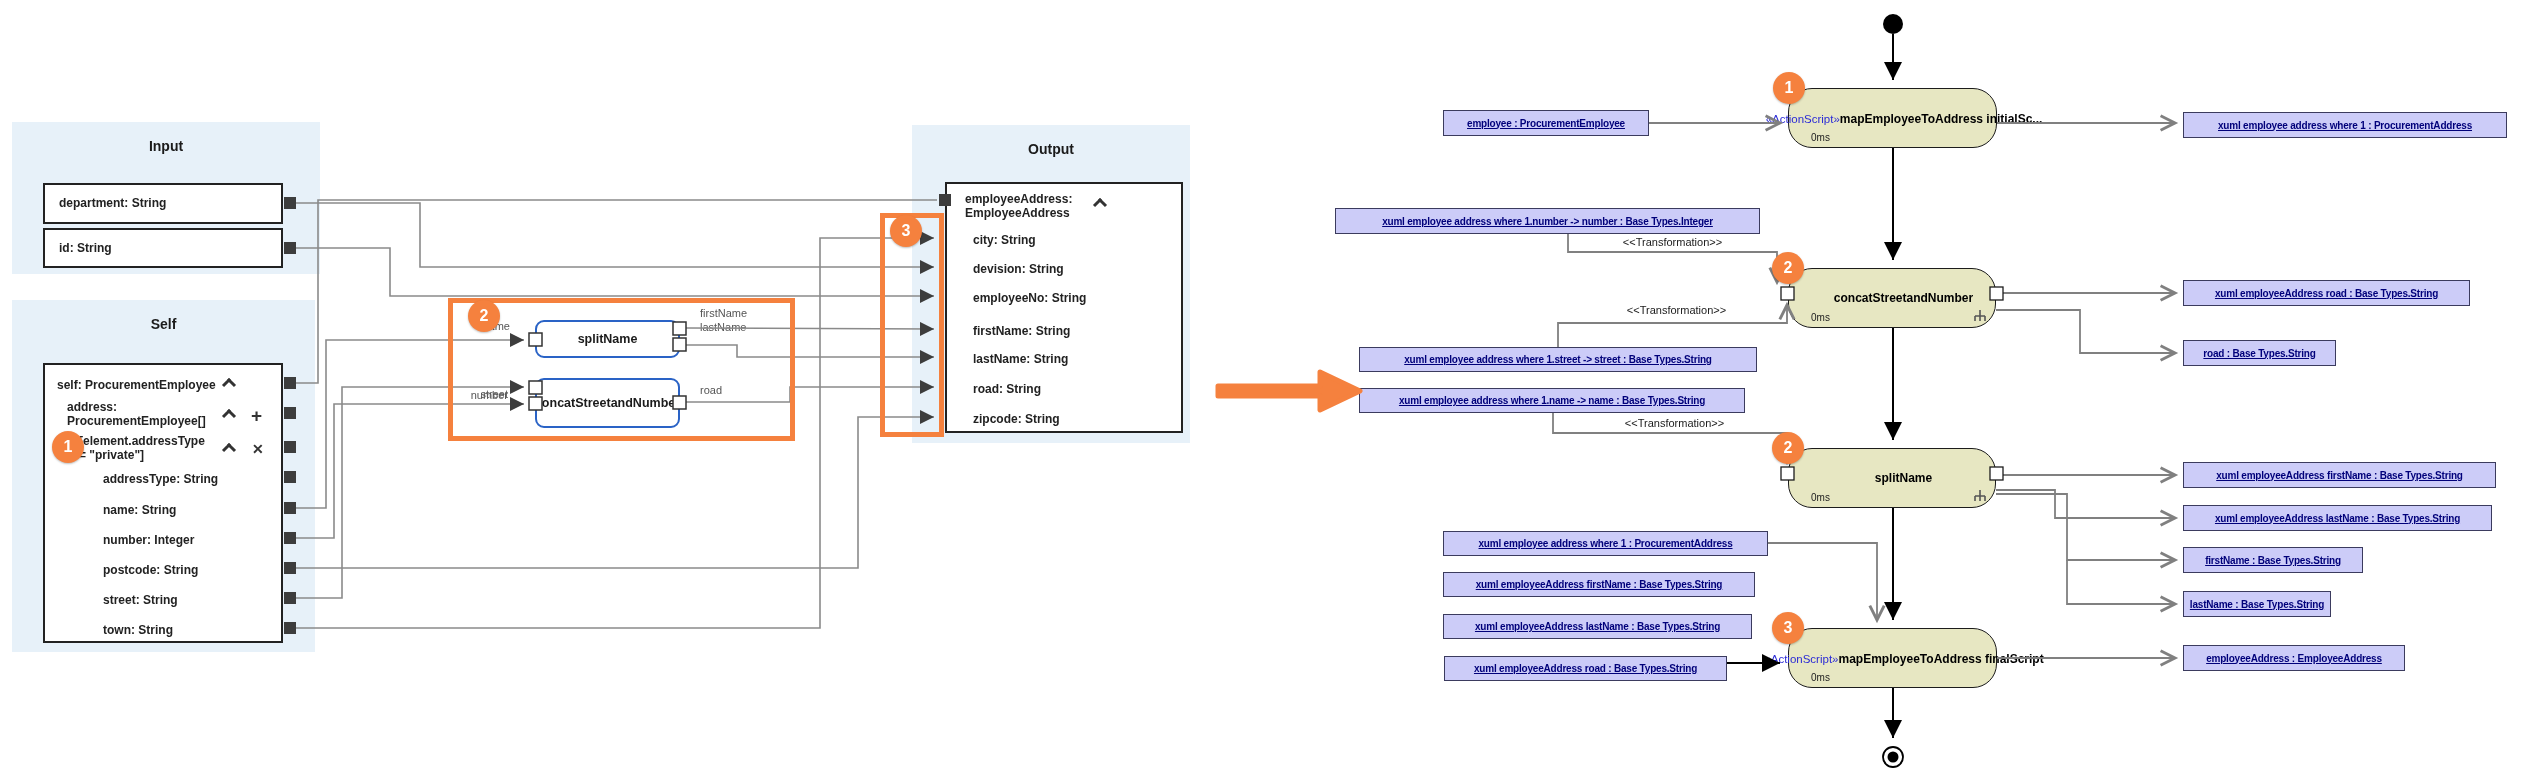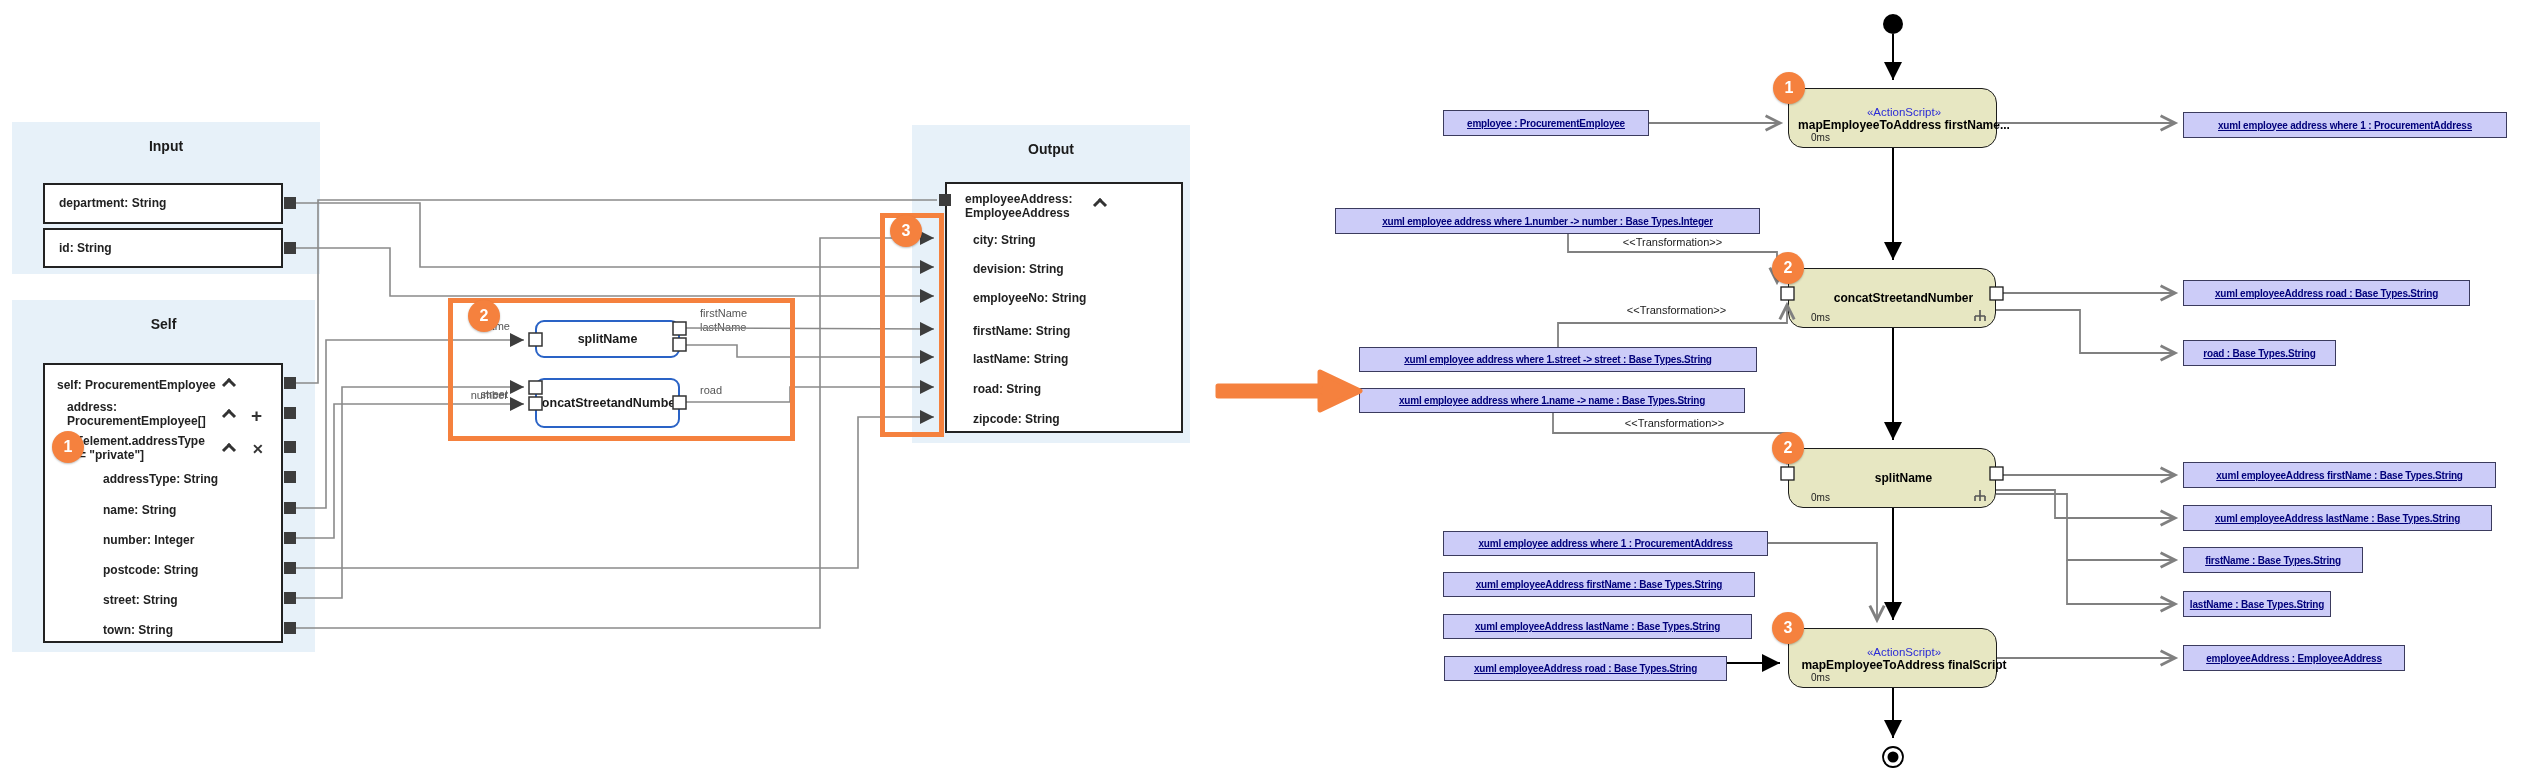--- a/index.html
+++ b/index.html
@@ -10,21 +10,21 @@
   .ptitle{position:absolute;left:0;right:0;top:16px;text-align:center;font-weight:bold;font-size:14px;color:#1b1b1b;}
   .mbox{background:#ffffff;border:2.5px solid #222222;}
   .mrow{position:absolute;display:flex;align-items:center;font-size:12px;font-weight:bold;color:#222222;white-space:pre-line;line-height:1.2;}
   .fnbox{background:#ffffff;border:2px solid #2a63c6;border-radius:9px;display:flex;align-items:center;justify-content:center;font-weight:bold;font-size:12.5px;color:#1b1b1b;}
   .plabel{font-size:11px;color:#555555;white-space:nowrap;}
   .chev{width:10px;height:10px;border-left:3px solid #333;border-top:3px solid #333;transform:rotate(45deg);}
   .icoglyph{font-size:16px;font-weight:bold;color:#333;line-height:1;}
   .hrect{border:5px solid #f5813e;background:transparent;}
   .badge{background:#f5813e;color:#ffffff;font-weight:bold;font-size:16px;border-radius:50%;width:32px;height:32px;display:flex;align-items:center;justify-content:center;box-shadow:0 1px 2px rgba(0,0,0,.25);}
   
-  .anode{background:#e7e7c2;border:1.5px solid #1c1c1c;border-radius:15px;display:flex;flex-direction:column;align-items:center;justify-content:center;padding-left:23px;}
+  .anode{background:#e7e7c2;border:1.5px solid #1c1c1c;border-radius:24px;display:flex;flex-direction:row;align-items:center;justify-content:center;padding-left:23px;}
   .stereo{font-size:11.5px;color:#2b2bd6;}
   .aname{font-size:12px;font-weight:bold;color:#000000;white-space:nowrap;}
   .dur{position:absolute;left:22px;bottom:4px;font-size:10px;color:#222;}
   .rake{position:absolute;right:8px;bottom:5px;}
   .obox{background:#ccccf8;border:1px solid #3b3b5e;display:flex;align-items:center;justify-content:center;white-space:nowrap;overflow:hidden;}
   .obox span{font-size:10px;font-weight:bold;color:#00007a;text-decoration:underline;letter-spacing:-0.2px;}
   .tlabel{font-size:11px;color:#1b1b1b;text-align:center;white-space:nowrap;}
   svg{display:block;}
 </style>
 </head>
@@ -81,21 +81,21 @@
 
   <div class="abs plabel" style="left:462px;top:320px;width:48px;text-align:right;">name</div>
   <div class="abs plabel" style="left:460px;top:388px;width:48px;text-align:right;">street</div>
   <div class="abs plabel" style="left:452px;top:389px;width:56px;text-align:right;">number</div>
   <div class="abs plabel" style="left:700px;top:307px;">firstName</div>
   <div class="abs plabel" style="left:700px;top:321px;">lastName</div>
   <div class="abs plabel" style="left:700px;top:384px;">road</div>
 
   <div class="abs anode" style="left:1788px;top:88px;width:209px;height:60px;padding-top:2px;">
     <div class="stereo">«ActionScript»</div>
-    <div class="aname">mapEmployeeToAddress firstName...</div>
+    <div class="aname">mapEmployeeToAddress initialSc...</div>
     <div class="dur">0ms</div>
   </div>
   <div class="abs anode" style="left:1788px;top:268px;width:208px;height:60px;">
     <div class="aname">concatStreetandNumber</div>
     <div class="dur">0ms</div>
     <svg class="rake" width="14" height="14" viewBox="0 0 14 14">
         <path d="M2,13 V8 M7,13 V8 M12,13 V8 M2,8 H12 M7,8 V2" stroke="#555" stroke-width="1.6" fill="none"></path>
       </svg>
   </div>
   <div class="abs anode" style="left:1788px;top:448px;width:208px;height:60px;">

